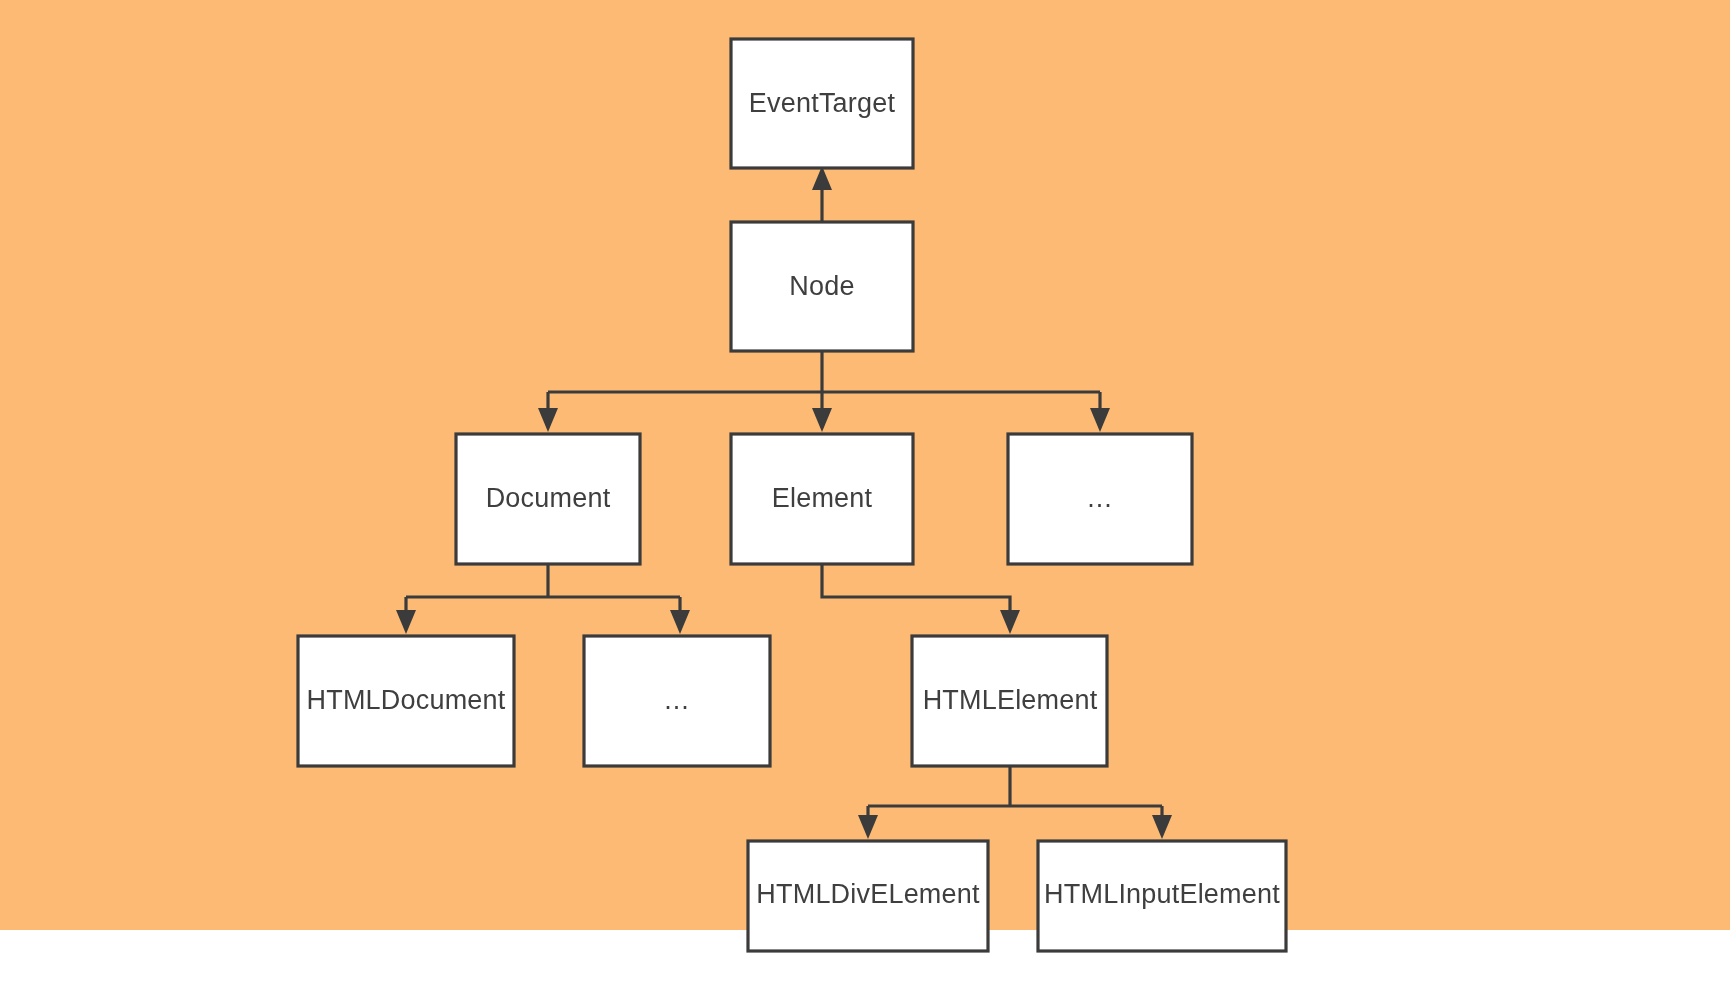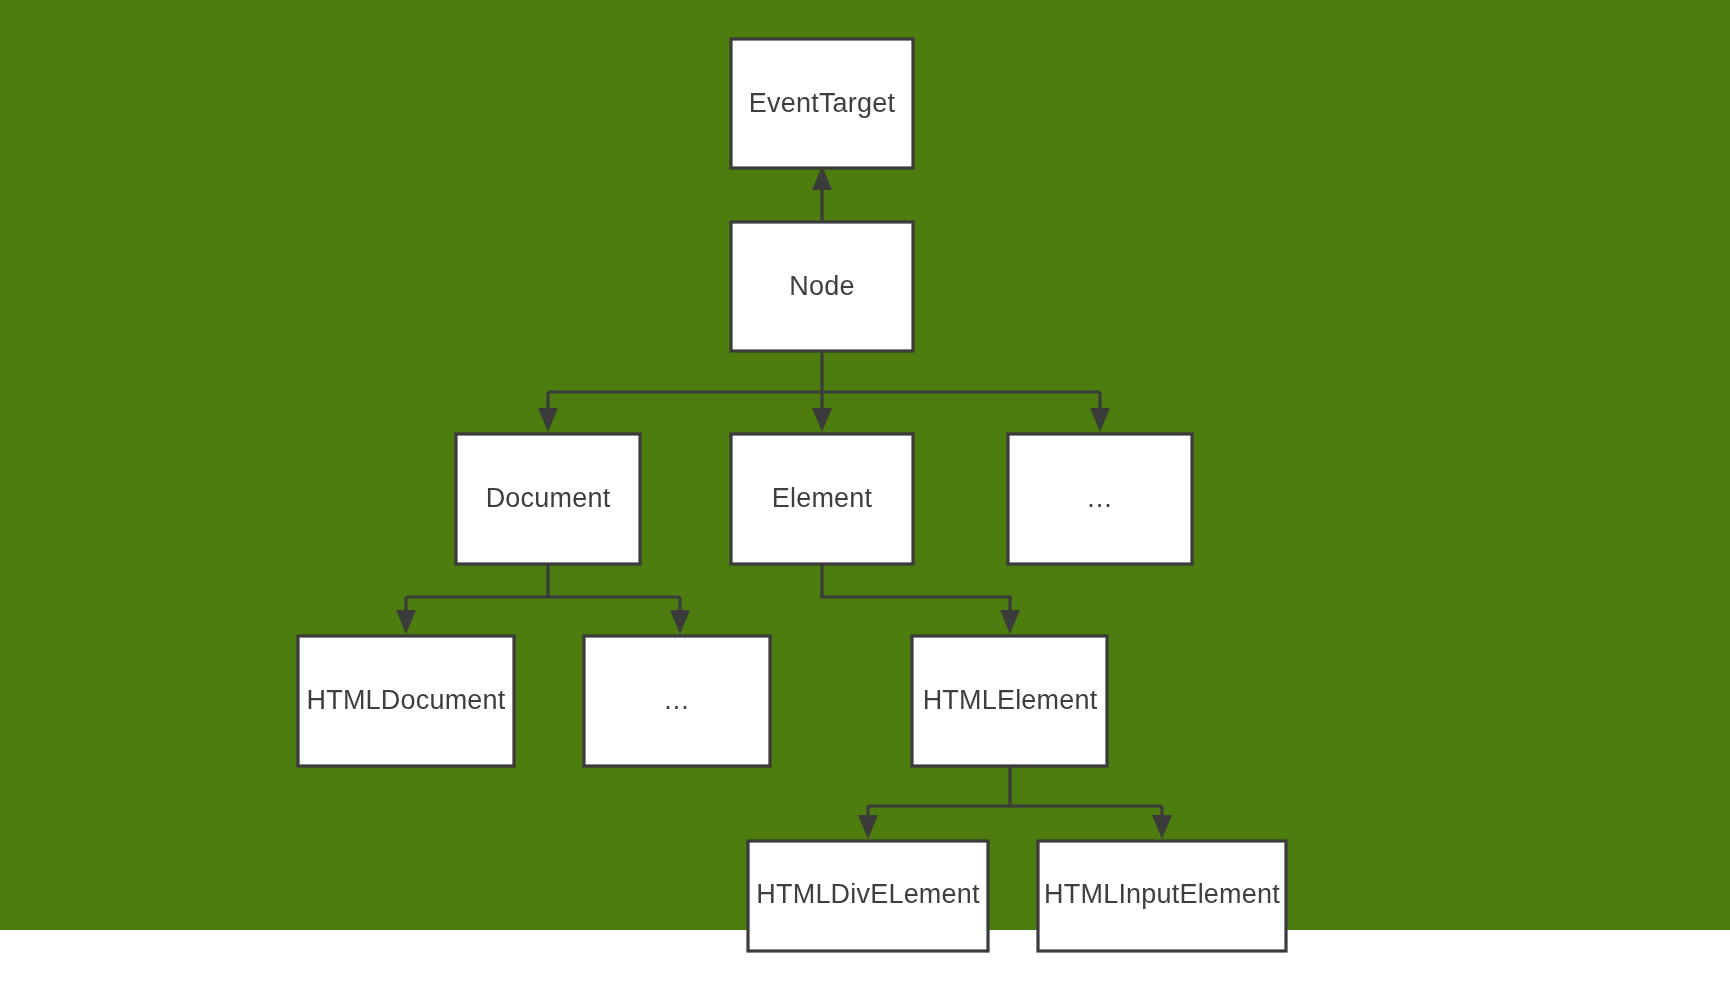--- a/index.html
+++ b/index.html
@@ -10,21 +10,21 @@
   body {
     width: 1730px;
     height: 996px;
     overflow: hidden;
     font-family: "Liberation Sans", sans-serif;
   }
   #diagram-root {
     position: relative;
     width: 1730px;
     height: 930px;
-    background: #4d7c0f;
+    background: #fdba74;
   }
   svg#hierarchy-svg {
     display: block;
     width: 1730px;
     height: 996px;
   }
   .node-box {
     fill: #ffffff;
     stroke: #3b3b3b;
     stroke-width: 3.2;

